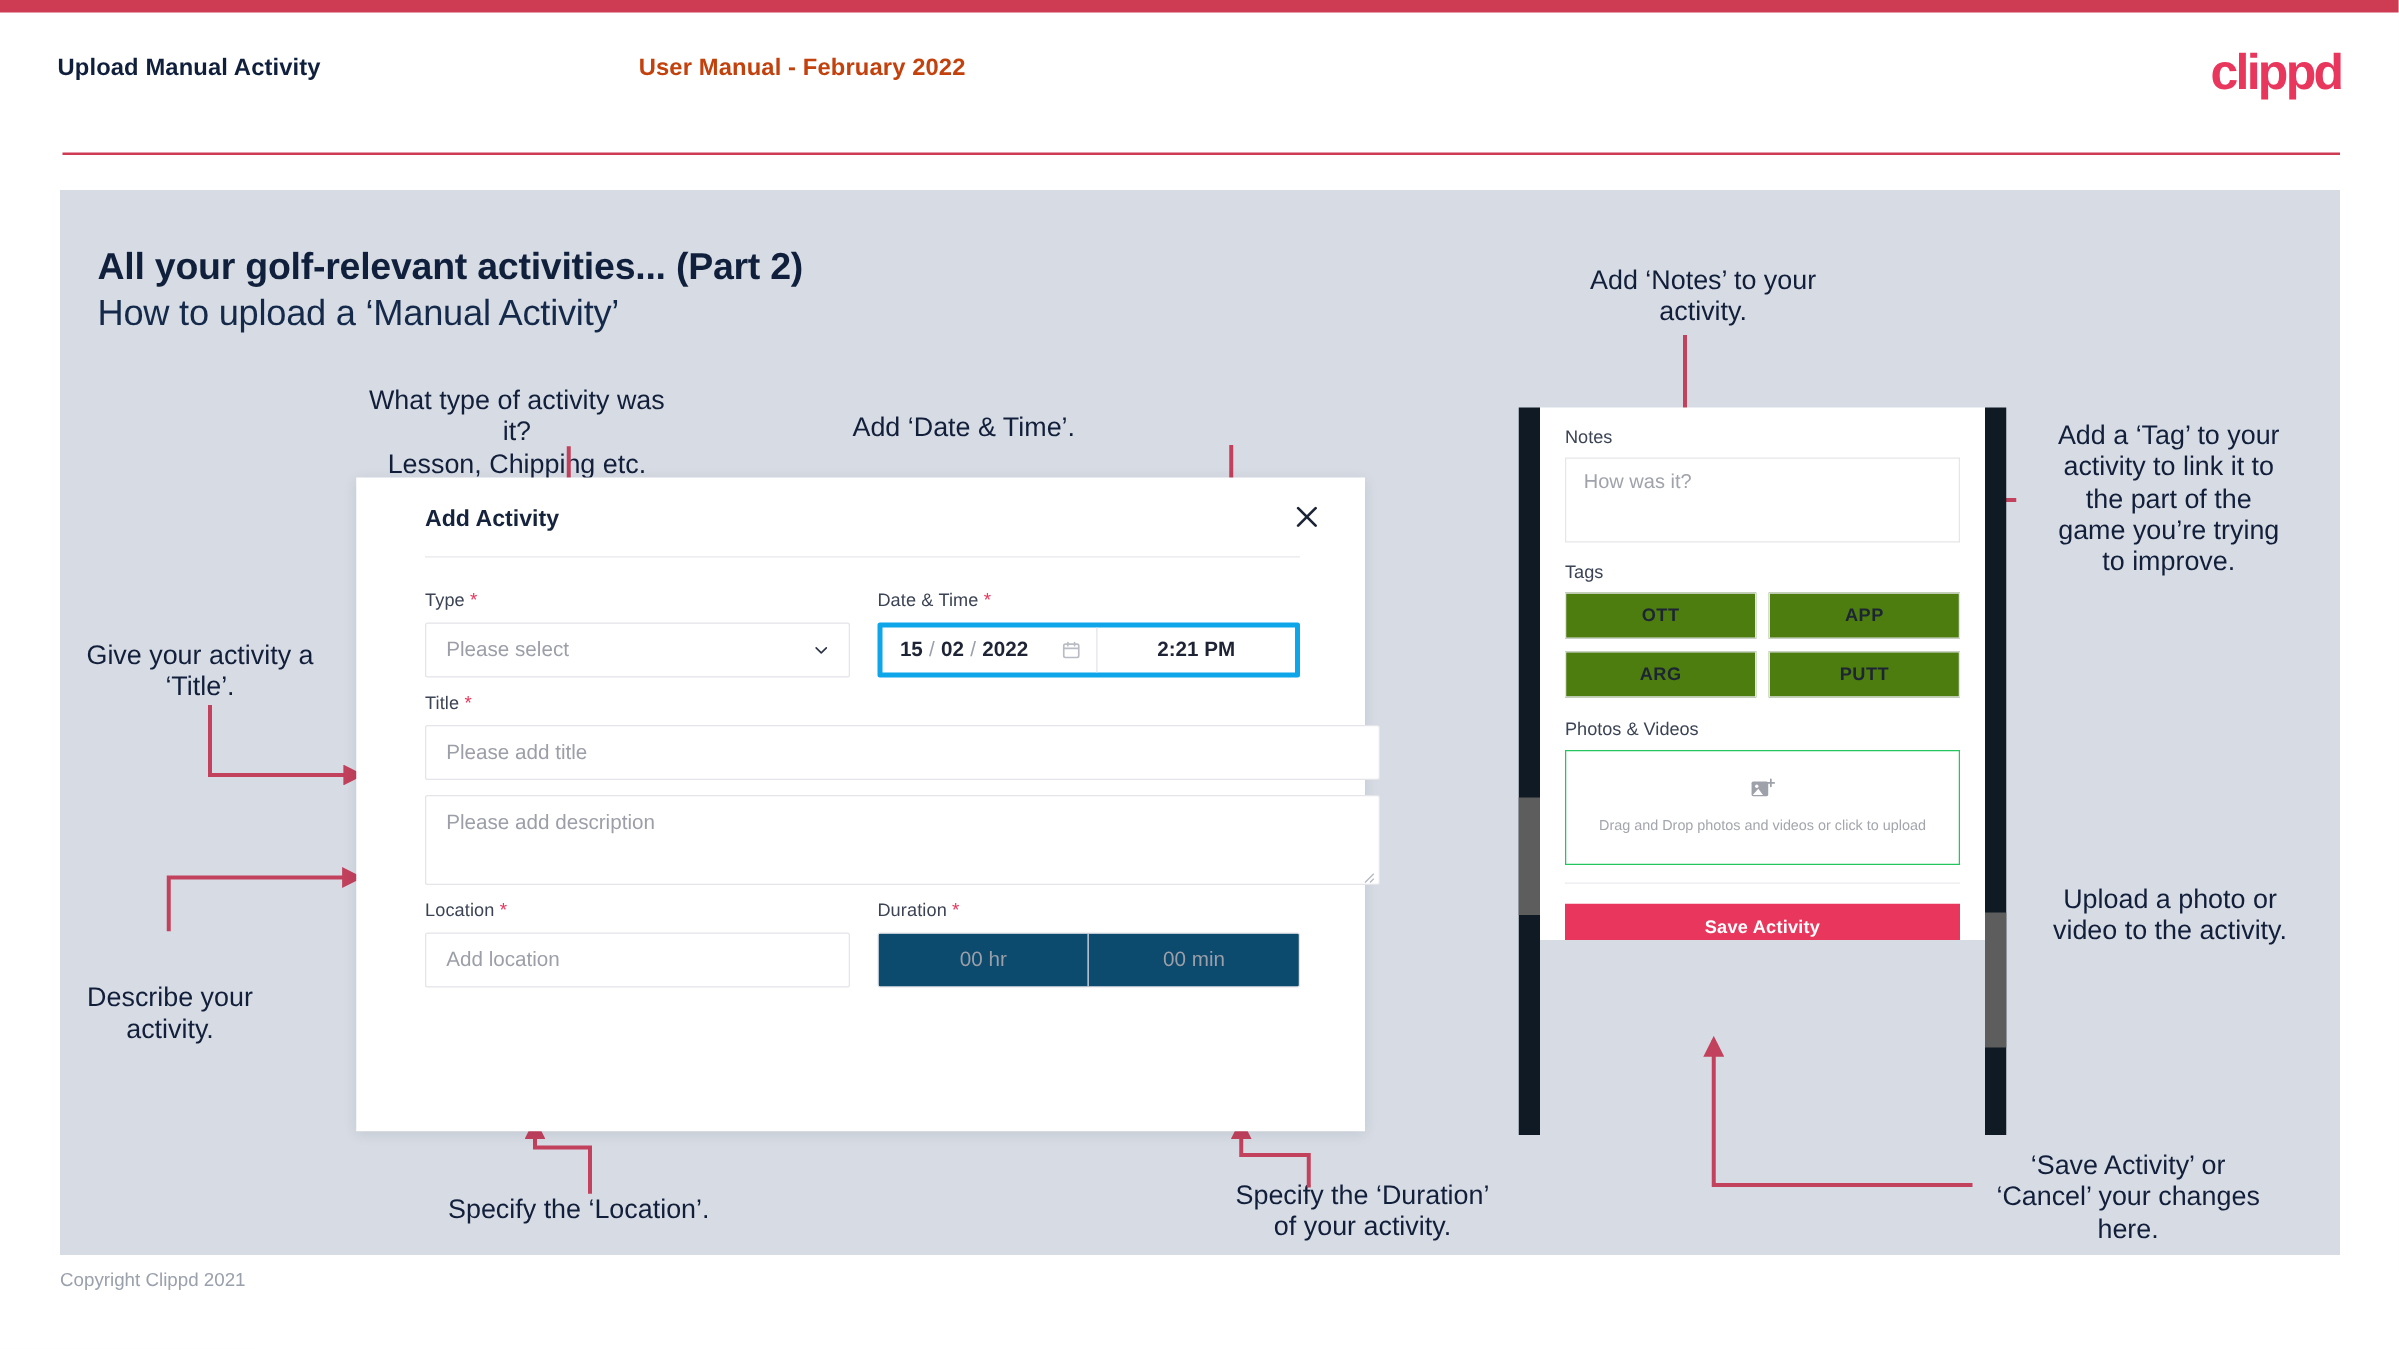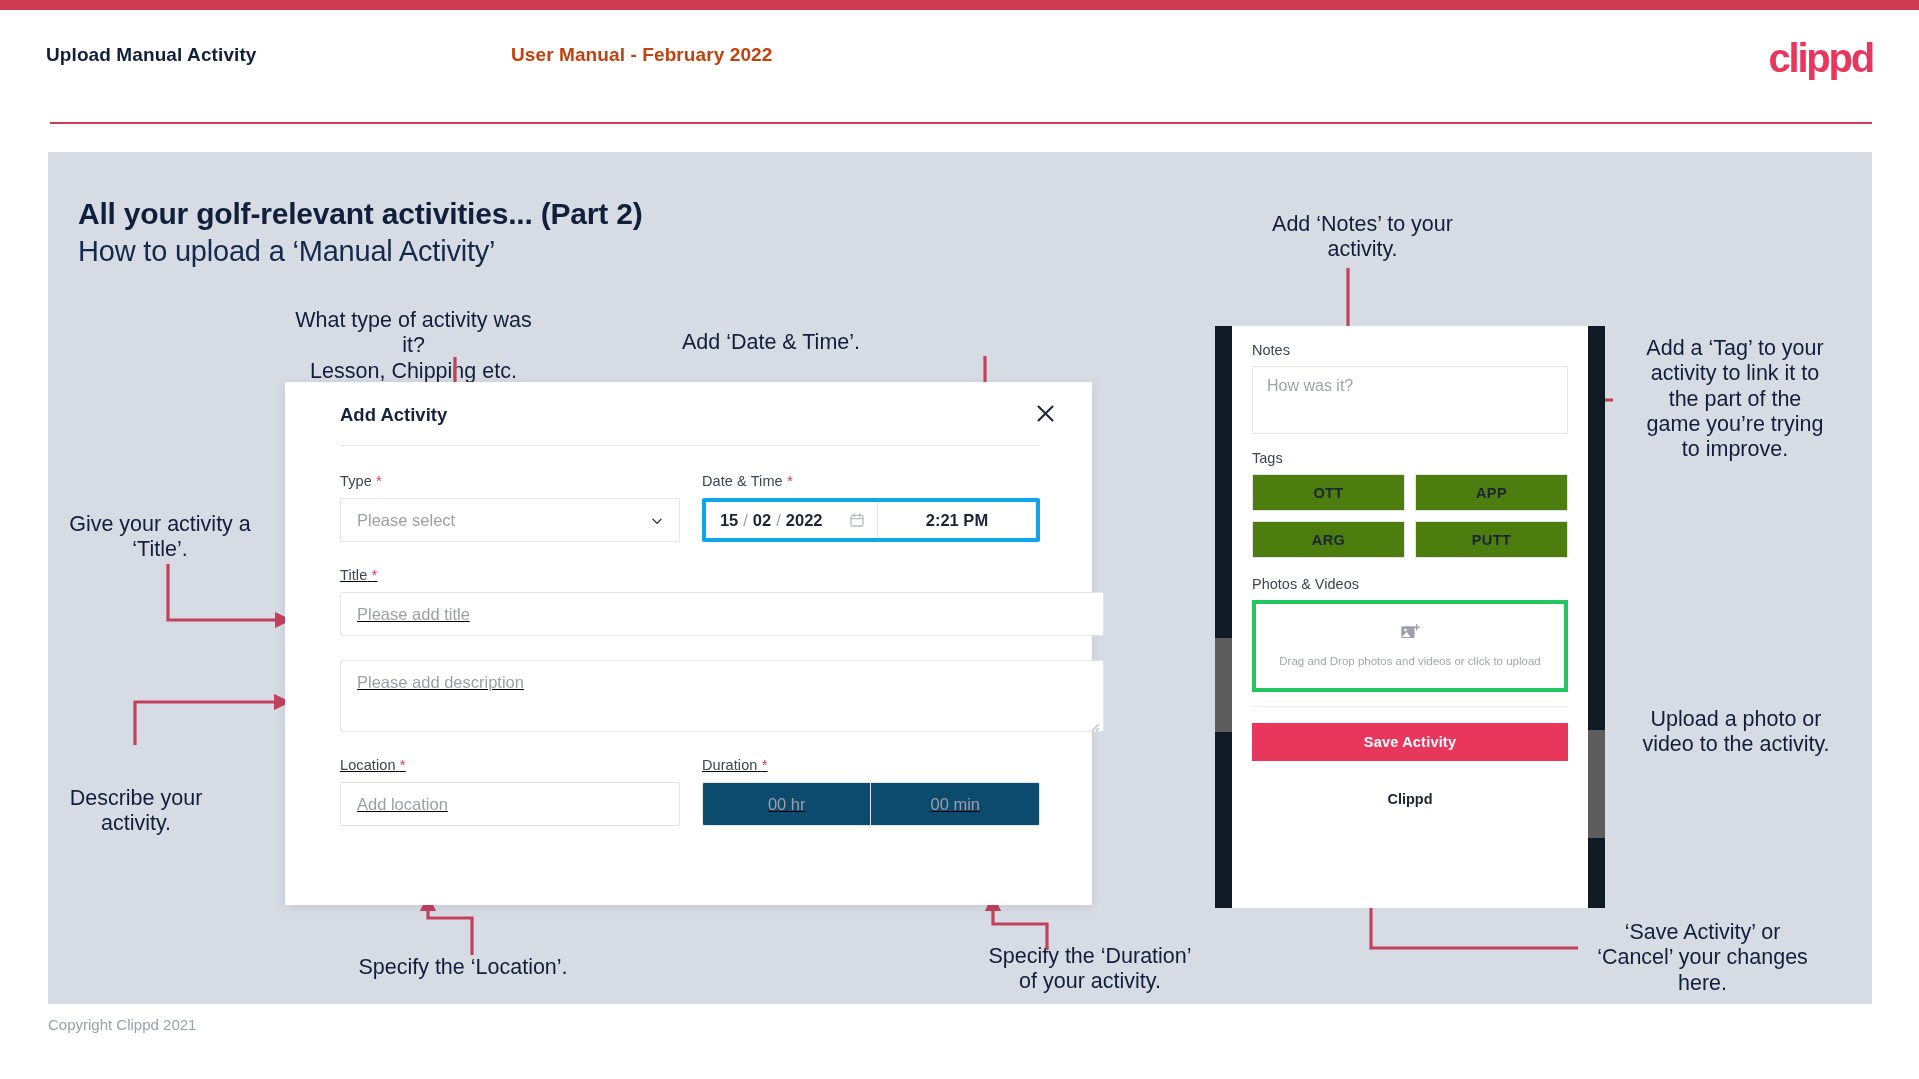--- a/index.html
+++ b/index.html
@@ -132,51 +132,51 @@
   .dsep { color: #9aa0ab; margin: 0 5px; font-weight: 400; }
   .cal-icon { position: absolute; right: 12px; top: 50%; transform: translateY(-50%); width: 16px; height: 17px;}
 
   .dur { display: flex; border: 1px solid #e4e4e9; height: 44px; background: #0c4a6e; border-radius: 2px;}
   .dur > div {
     flex: 1; display: flex; align-items: center; justify-content: center;
     font-size: 16.5px; color: #9c9fa8;
   }
   .dur > div:first-child { border-right: 1px solid #e4e4e9; }
 
-  .mt26 { margin-top: 24px; text-decoration: underline; }
+  .mt26 { margin-top: 12px; }
 
   
   .phone {
     position: absolute; left: 1215px; top: 326px;
     width: 390px; height: 582px;
   }
   .bezel-l, .bezel-r {
     position: absolute; top: 0; width: 17px; height: 582px; background: #101a24;
   }
   .bezel-l { left: 0; }
   .bezel-r { right: 0; }
   .vol { position: absolute; width: 17px; background: #5d5d5d; }
   .screen {
-    position: absolute; left: 17px; top: 0; width: 356px; height: 582px;
+    position: absolute; left: 17px; top: 0; width: 356px; height: 426px;
     background: #ffffff; overflow: hidden;
   }
   .p-pad { padding: 16px 20px 0 20px; }
   .p-label { font-size: 14.5px; color: #3b4354; margin-bottom: 8px; }
   .p-notes {
     height: 68px; border: 1px solid #e6e6ea; background:#fff;
     padding: 10px 14px; font-size: 16px; color: #a0a3ab;
   }
   .p-tags { display: grid; grid-template-columns: 1fr 1fr; gap: 10px; }
   .p-tag {
     height: 37px; border: 1px solid #e3e3e8; background: #4d7c0f;
     display: flex; align-items: center; justify-content: center;
     font-size: 14.5px; font-weight: 700; color: #1d2535; letter-spacing: .4px;
   }
   .p-drop {
-    height: 92px; border: 4px solid #22c55e; background:#fff;
+    height: 92px; border: 1px solid #22c55e; background:#fff;
     display: flex; flex-direction: column; align-items: center; justify-content: center;
     gap: 7px;
   }
   .p-drop-text { font-size: 11.5px; color: #a3a6ad; text-align: center; line-height: 1.45; }
   .p-hr { height: 1px; background: #ececf0; margin: 14px 0 0 0; }
   .p-save {
     height: 38px; background: #e8365d; color: #fff;
     display: flex; align-items: center; justify-content: center;
     font-size: 14.5px; font-weight: 700; margin-top: 16px; letter-spacing: .2px;
   }

